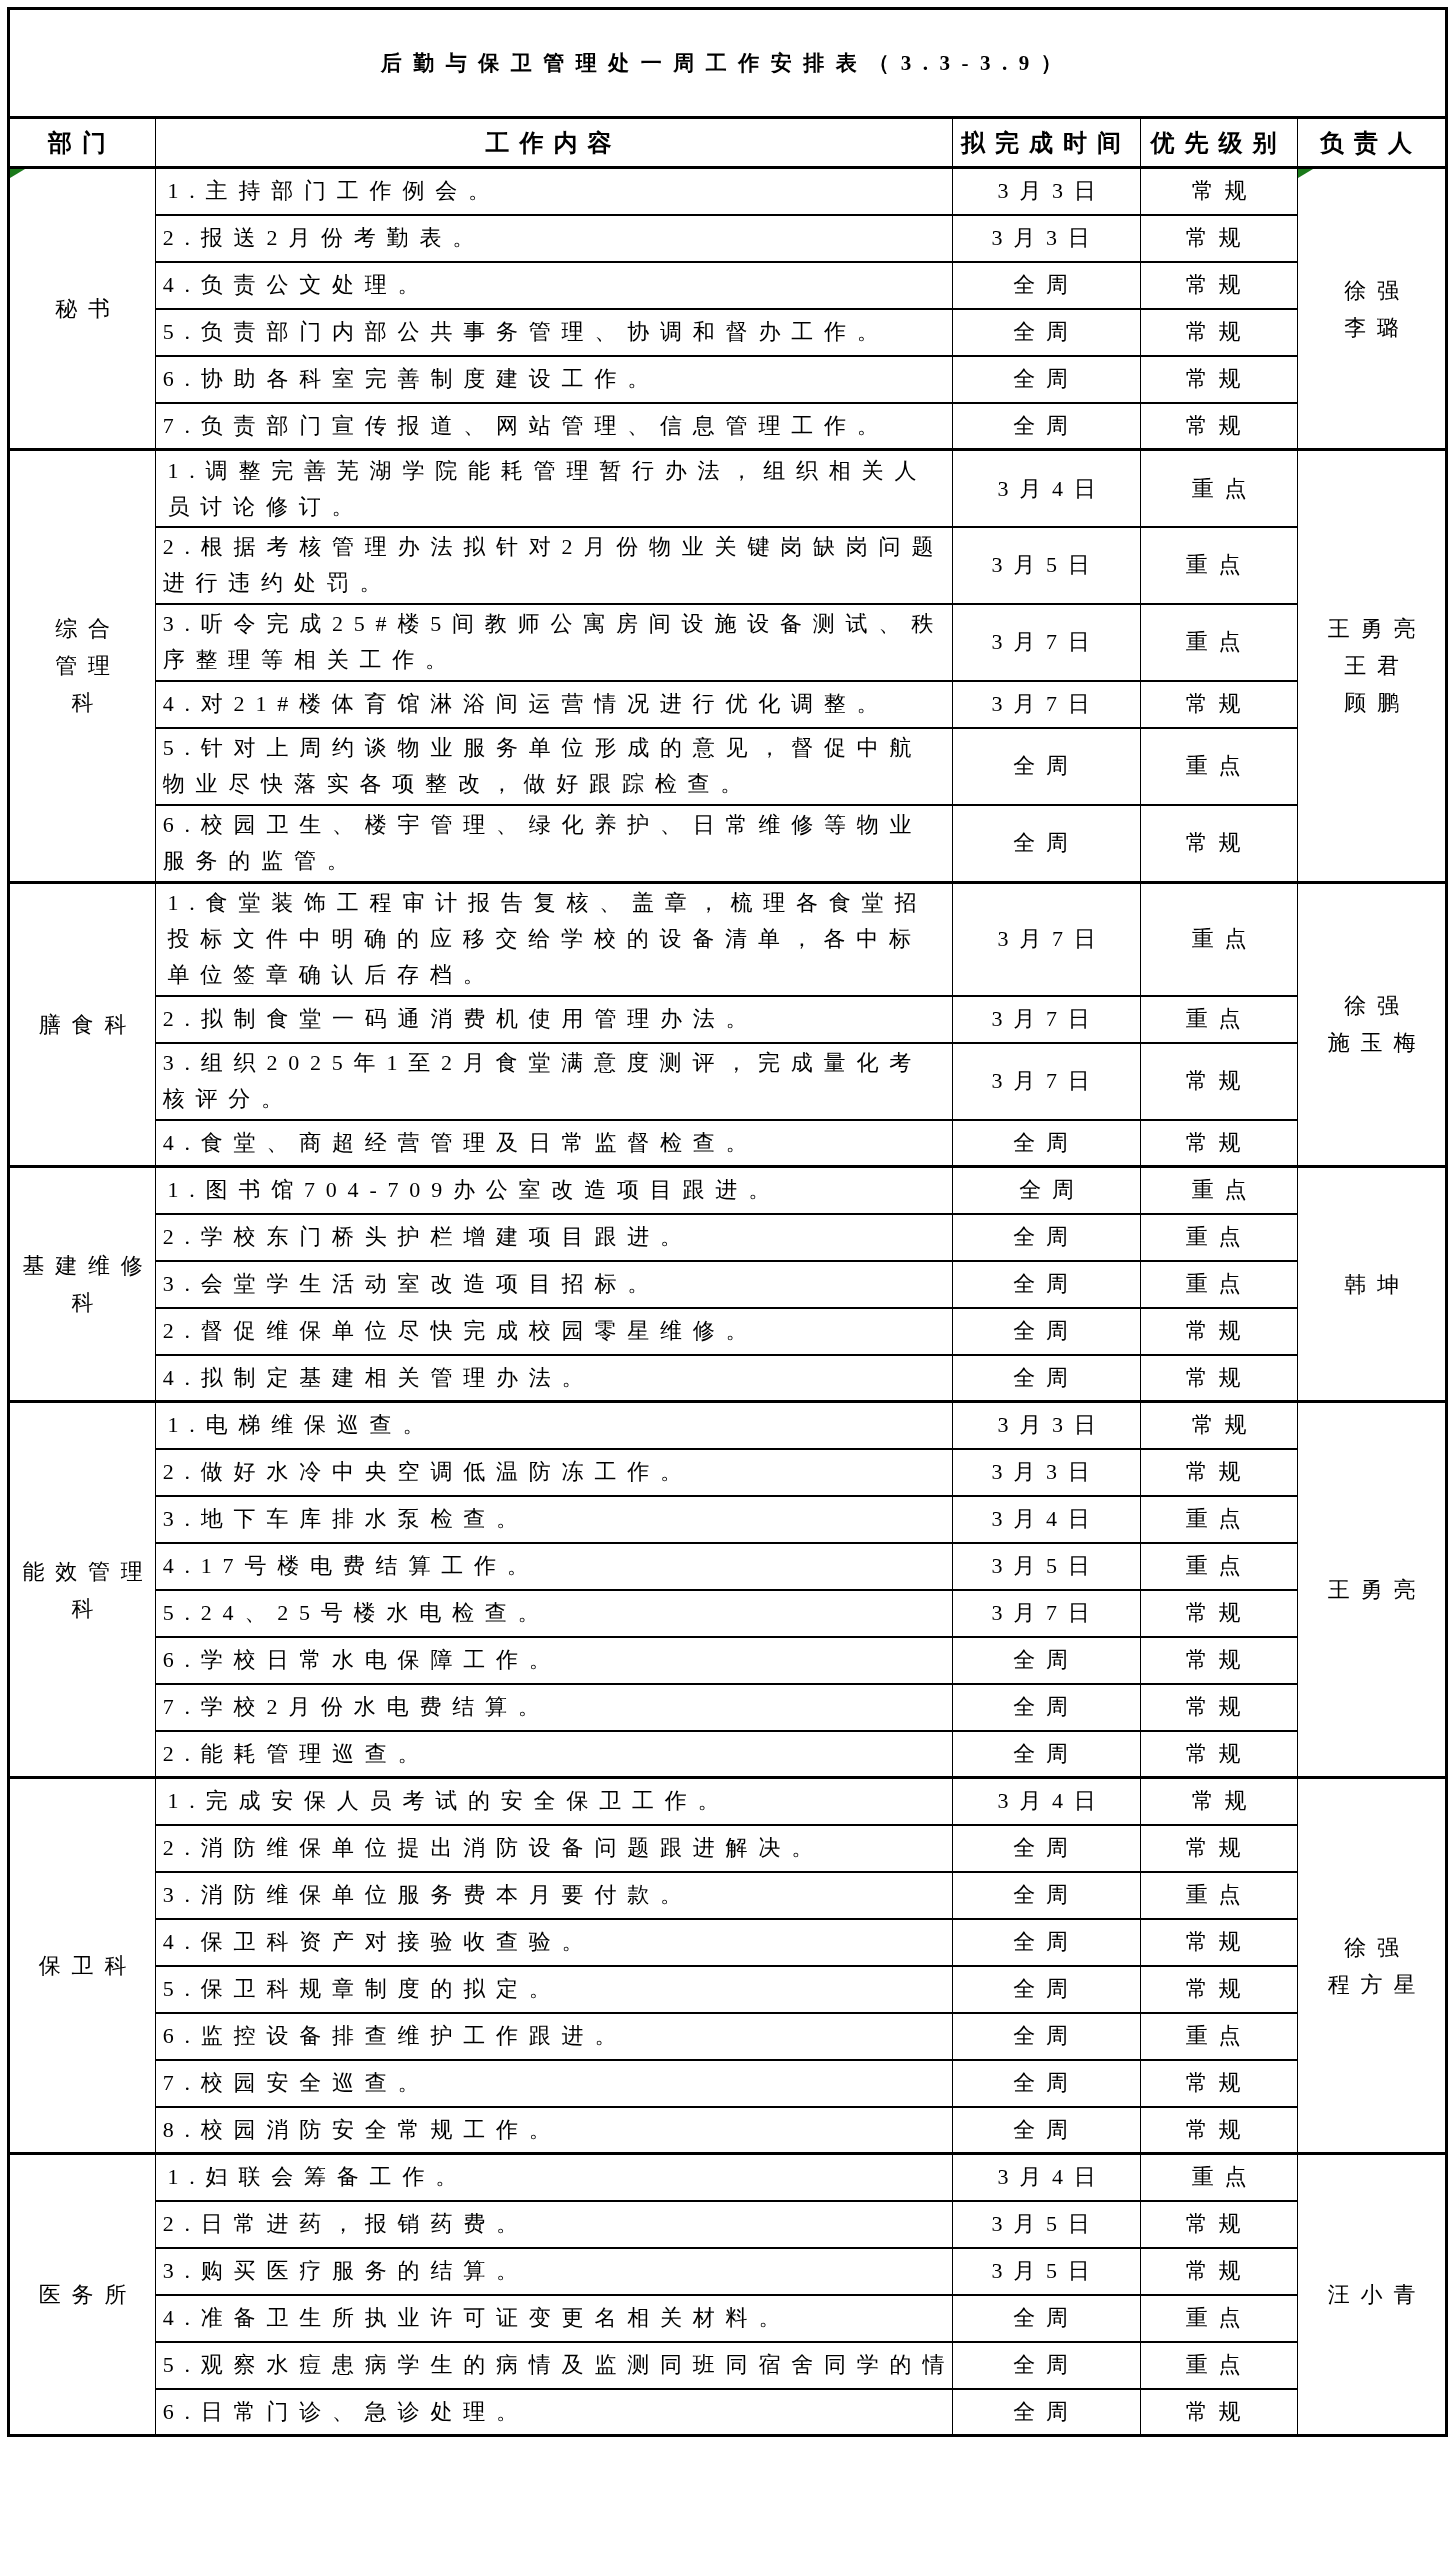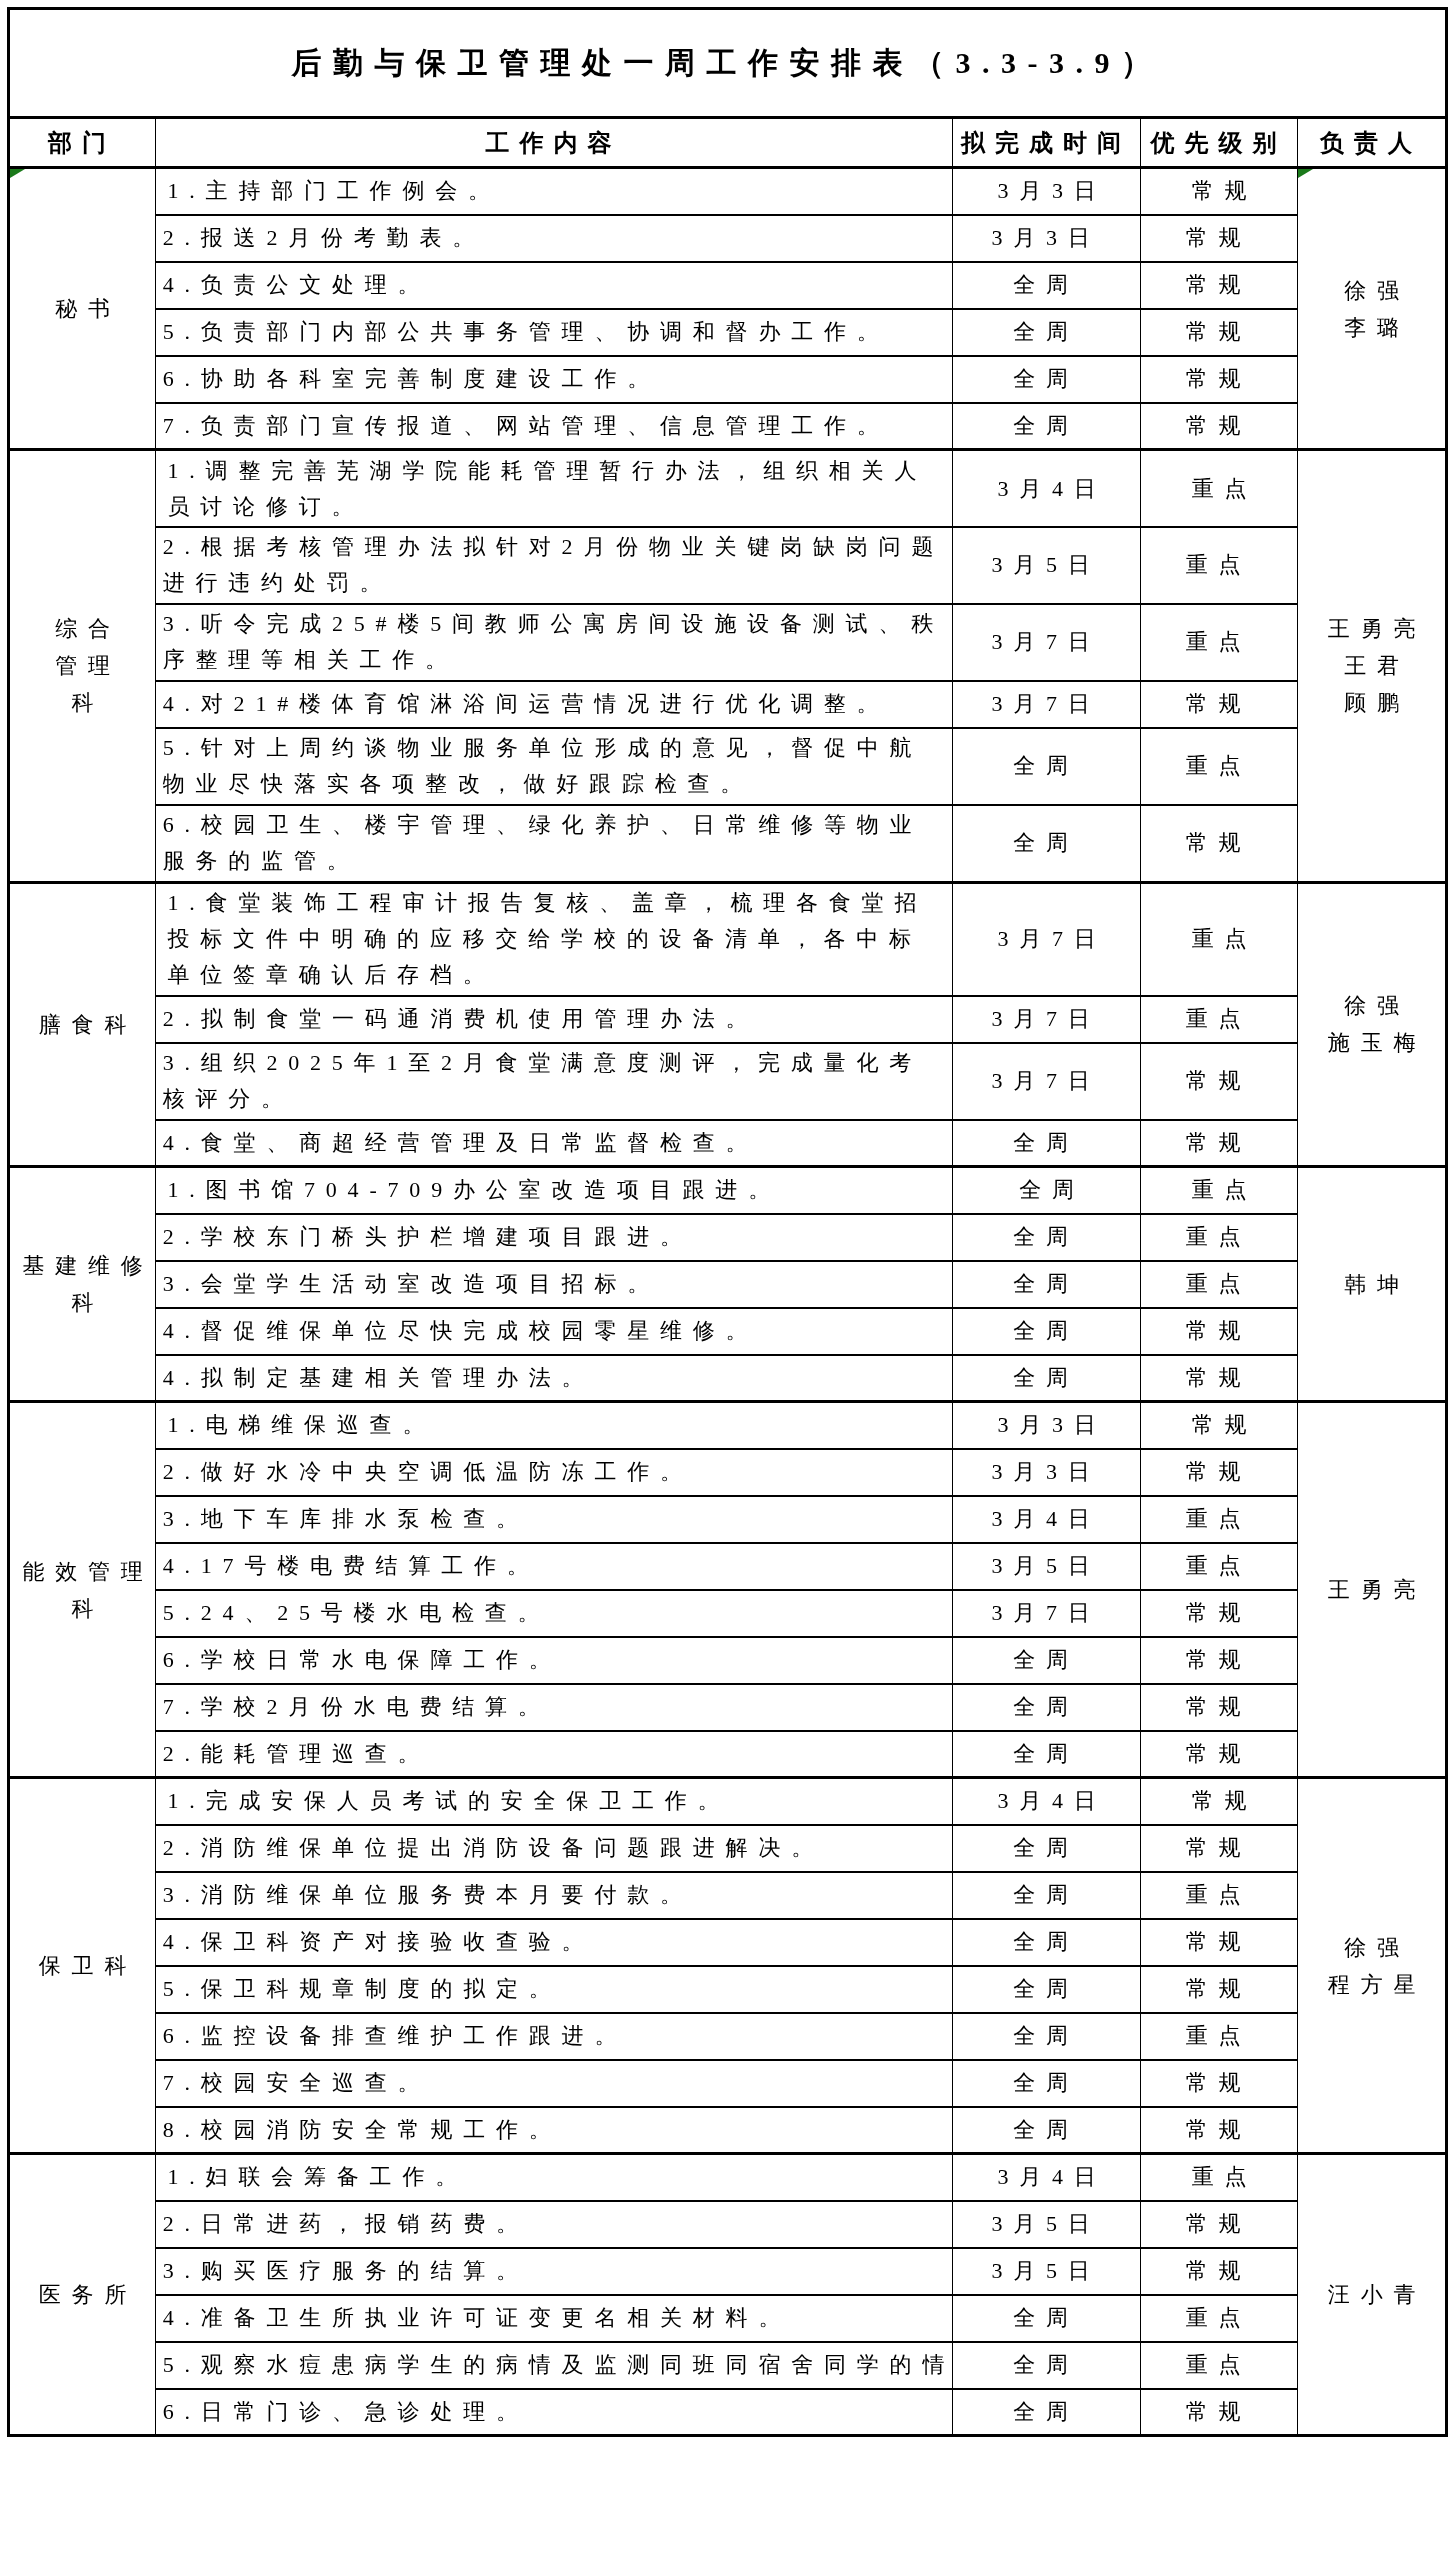--- a/index.html
+++ b/index.html
@@ -11,21 +11,21 @@
   table.sched{
     border-collapse:collapse;table-layout:fixed;width:1438px;
     border:3.6px solid #000;background:#fff;
   }
   td,th{box-sizing:border-box;overflow:hidden;}
   
   td,th{border-left:1.4px solid #000;}
   
   td.title-cell{
     height:109px;text-align:center;vertical-align:middle;
-    font-size:30px;font-weight:bold;letter-spacing:11.5px;
+    font-size:21px;font-weight:bold;letter-spacing:11.5px;
     border-bottom:3.6px solid #000;
   }
   
   th{
     height:50px;font-size:24px;font-weight:bold;letter-spacing:10px;
     text-align:center;vertical-align:middle;border-bottom:3.6px solid #000;
   }
   
   tbody td{font-size:22px;letter-spacing:10.8px;vertical-align:middle;}
   tbody tr td{border-top:2.2px solid #000;}
@@ -191,21 +191,21 @@
           <td class="task-cell h1">2.学校东门桥头护栏增建项目跟进。</td>
           <td class="time-cell">全周</td>
           <td class="priority-cell">重点</td>
         </tr>
         <tr>
           <td class="task-cell h1">3.会堂学生活动室改造项目招标。</td>
           <td class="time-cell">全周</td>
           <td class="priority-cell">重点</td>
         </tr>
         <tr>
-          <td class="task-cell h1">4.督促维保单位尽快完成校园零星维修。</td>
+          <td class="task-cell h1">2.督促维保单位尽快完成校园零星维修。</td>
           <td class="time-cell">全周</td>
           <td class="priority-cell">常规</td>
         </tr>
         <tr>
           <td class="task-cell h1">4.拟制定基建相关管理办法。</td>
           <td class="time-cell">全周</td>
           <td class="priority-cell">常规</td>
         </tr>
         <tr class="section-start">
           <td class="dept-cell" rowspan="8">

